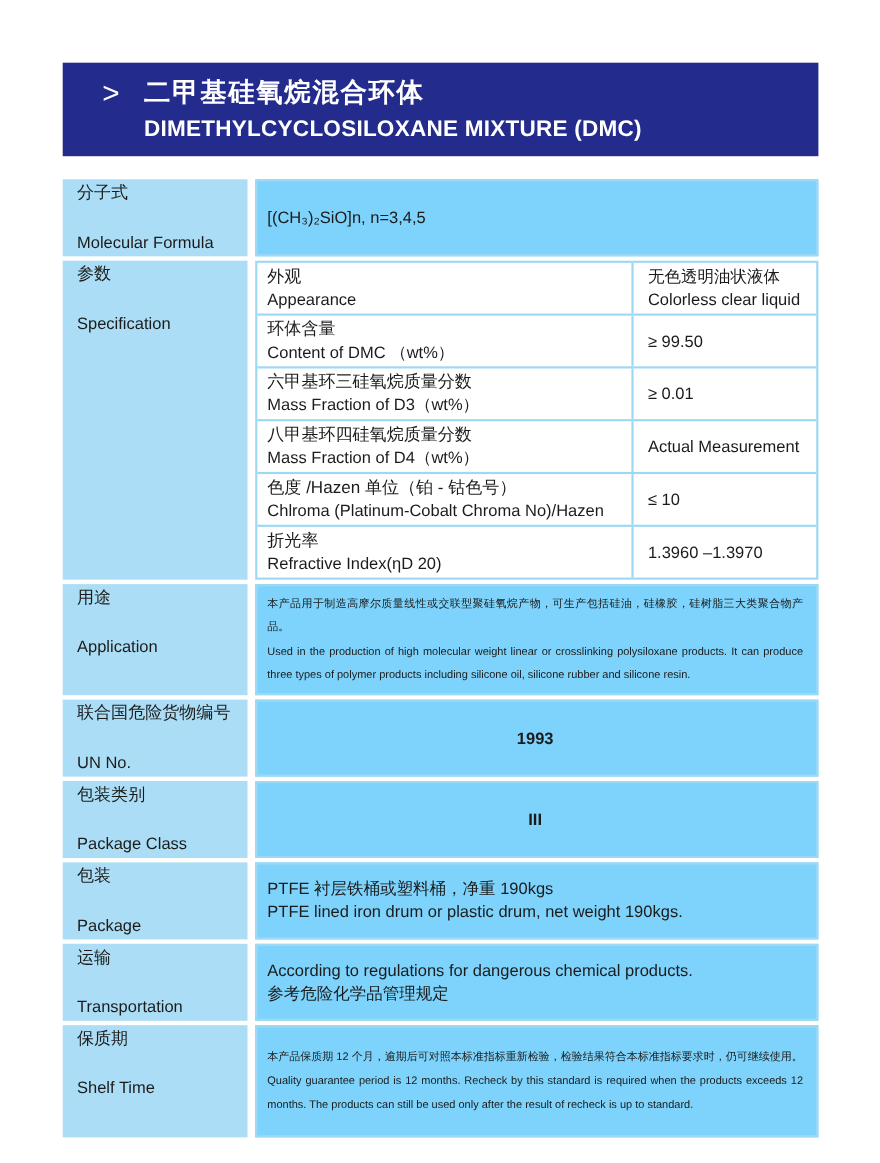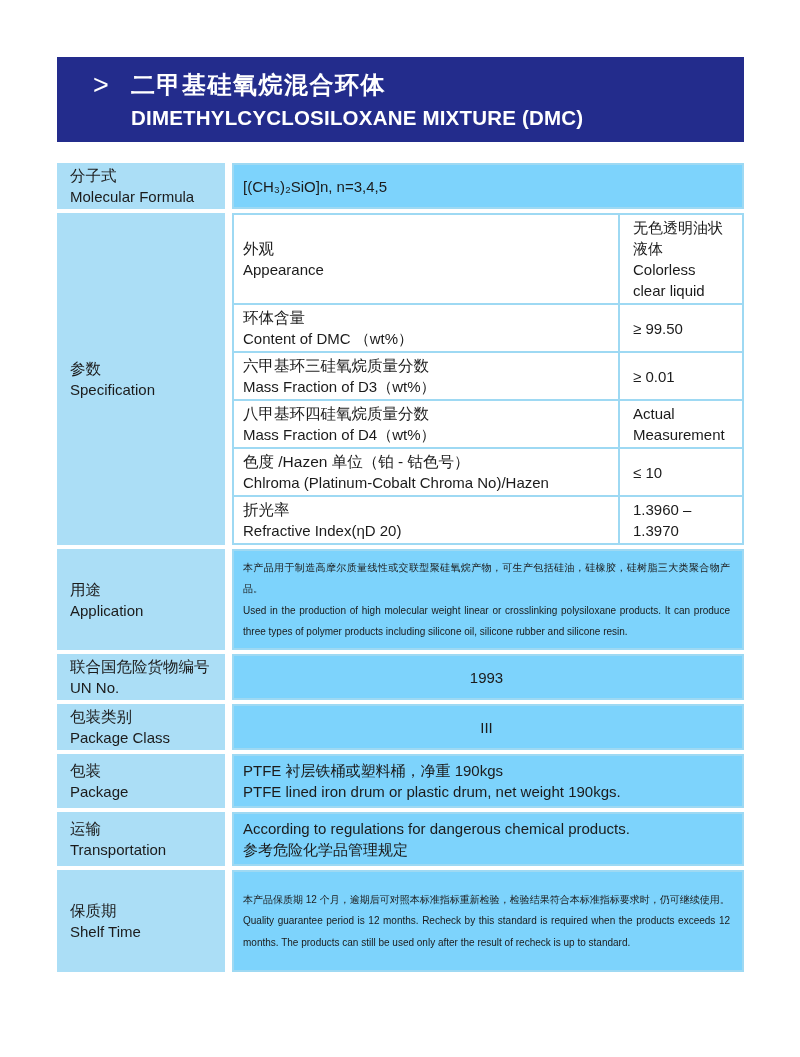--- a/index.html
+++ b/index.html
@@ -11,35 +11,35 @@
   .band{position:absolute;left:57px;top:57px;width:687px;height:85px;
     background:var(--band);color:var(--title_text);padding:10px 0 0 36px;}
   .title-line{display:flex;align-items:center;}
   .chevron{font-size:27px;font-weight:400;width:38px;line-height:34px;}
   .title-cn{font-size:24px;font-weight:700;letter-spacing:1.5px;line-height:36px;}
   .title-en{margin-left:38px;font-size:20.5px;font-weight:700;letter-spacing:.2px;line-height:28px;margin-top:1px;}
 
   .sheet{position:absolute;left:57px;top:163px;width:687px;}
   .row{display:flex;gap:7px;margin-bottom:4px;align-items:stretch;}
   .label-cell{width:168px;flex-shrink:0;background:var(--label_bg);
-    padding:2px 6px 2px 13px;display:flex;flex-direction:column;justify-content:center;}
+    padding:2px 6px 2px 13px;display:flex;flex-direction:column;gap:24px;}
   .lab-cn{font-size:15.5px;line-height:21px;}
   .lab-en{font-size:15px;line-height:21px;}
   .content-cell{flex:1;border:2px solid var(--border);background:#7dd3fc;
     display:flex;flex-direction:column;justify-content:center;padding:4px 12px 4px 9px;}
   .line{font-size:15px;line-height:21px;}
   .line:empty{display:none;}
-  .center{align-items:center;text-align:center;}
+  .center{align-items:center;text-align:center;font-weight:bold;}
   .para{font-size:10px;line-height:21.5px;text-align:justify;}
   .h45{min-height:45px}.h44{min-height:44px}.h101{min-height:101px}.h102{min-height:102px}
 
   .spec-wrap{flex:1;border:2px solid var(--border);background:#fff;display:flex;flex-direction:column;}
   .spec-row{display:flex;min-height:45px;border-top:2px solid var(--border);align-items:stretch;}
   .spec-row:first-child{border-top:none;}
-  .spec-name{width:384px;flex-shrink:0;padding:2px 8px 2px 9px;display:flex;flex-direction:column;justify-content:center;}
+  .spec-name{width:340px;flex-shrink:0;padding:2px 8px 2px 9px;display:flex;flex-direction:column;justify-content:center;}
   .spec-val{flex:1;border-left:2px solid var(--border);padding:2px 12px 2px 13px;
     display:flex;flex-direction:column;justify-content:center;}
 </style>
 </head>
 <body>
 
 <div class="band">
   <div class="title-line">
     <span class="chevron">&gt;</span>
     <span class="title-cn">二甲基硅氧烷混合环体</span>

